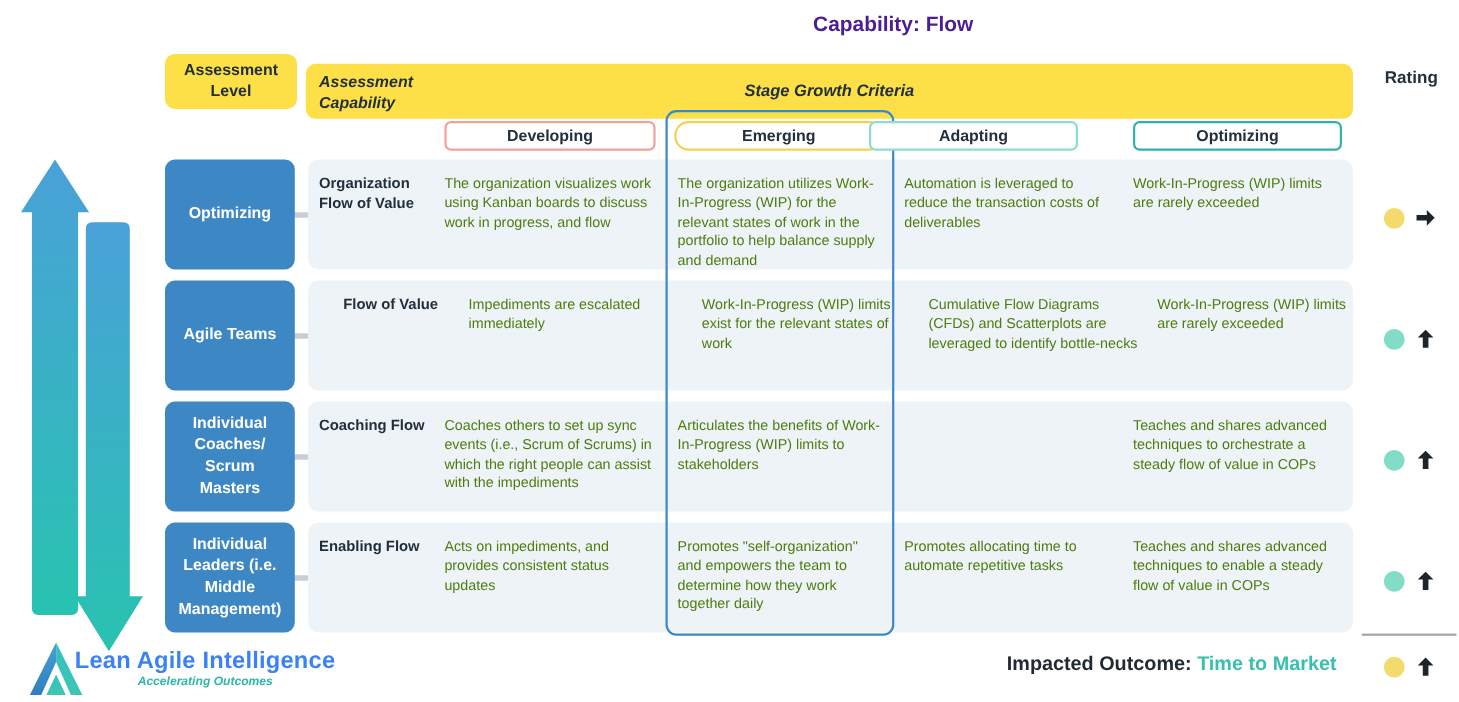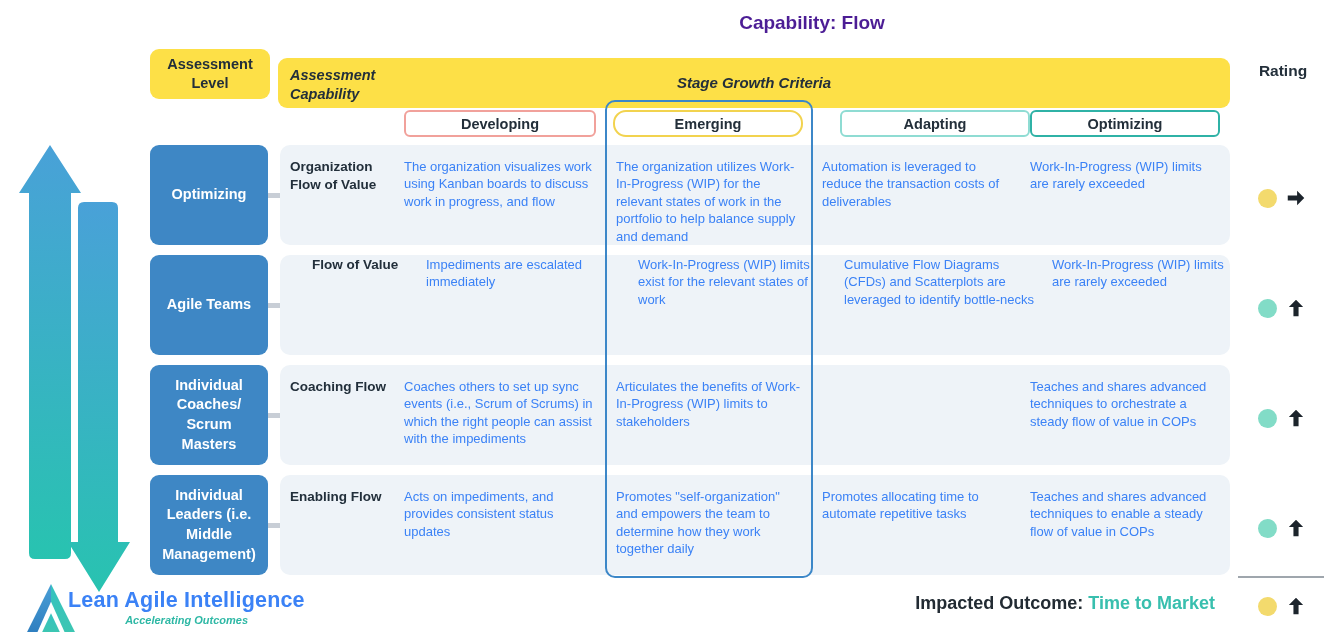--- a/index.html
+++ b/index.html
@@ -22,35 +22,35 @@
   .hdr-rating{left:1240px;top:62px;width:86px;text-align:center;font-size:15.5px;font-weight:bold;color:#232f3a;}
   
   .highlight-col{left:605px;top:100px;width:208px;height:478px;border:2.5px solid #3c87c8;
     border-radius:10px;box-sizing:border-box;background:transparent;z-index:3;pointer-events:none;}
   
   .chip{top:110px;height:27px;background:#ffffff;border:2px solid #ccc;border-radius:6px;
     box-sizing:border-box;display:flex;align-items:center;justify-content:center;
     font-size:14.5px;font-weight:bold;color:#232f3a;z-index:4;}
   .chip0{left:404px;width:192px;}
   .chip1{left:613px;width:190px;}
-  .chip2{left:840px;width:190px;}
+  .chip2{left:790px;width:190px;}
   .chip3{left:1030px;width:190px;}
   
   .row-panel{left:280px;width:950px;height:100px;background:#eef3f8;border-radius:10px;z-index:1;}
   .level-box{left:150px;width:118px;height:100px;background:#3e87c5;border-radius:9px;
     display:flex;align-items:center;justify-content:center;text-align:center;
     color:#ffffff;font-weight:bold;font-size:14.5px;line-height:1.35;padding:0 10px;box-sizing:border-box;z-index:2;}
   .connector{width:22px;height:5px;background:#c8ced6;border-radius:2px;z-index:0;left:262px;}
   .r0{top:145px;} .r1{top:255px;} .r2{top:365px;} .r3{top:475px;}
   .c-conn0{top:193px;} .c-conn1{top:303px;} .c-conn2{top:413px;} .c-conn3{top:523px;}
   .cap-label{width:106px;font-size:13.5px;font-weight:bold;color:#222f3b;line-height:1.32;z-index:2;}
-  .crit{font-size:13px;color:#3b82f6;line-height:1.34;z-index:2;}
+  .crit{font-size:13px;color:#4d7c0f;line-height:1.34;z-index:2;}
   .col-cap{left:290px;} .col-dev{left:404px;width:192px;} .col-eme{left:616px;width:184px;}
   .col-ada{left:822px;width:192px;} .col-opt{left:1030px;width:188px;}
-  .t0{top:158px;} .t1{top:256px;padding-left:22px;} .t2{top:378px;} .t3{top:488px;}
+  .t0{top:158px;} .t1{top:268px;padding-left:22px;} .t2{top:378px;} .t3{top:488px;}
   
   .rating-cell{width:86px;height:28px;display:flex;align-items:center;justify-content:center;gap:7px;z-index:2;}
   .rc0{left:1240px;top:184px;} .rc1{left:1240px;top:294px;}
   .rc2{left:1240px;top:404px;} .rc3{left:1240px;top:514px;}
   .rc-outcome{left:1240px;top:592px;}
   .dot{width:19px;height:19px;border-radius:50%;background:#ccc;flex:0 0 auto;}
   .arrow{width:24px;height:24px;color:#1c242c;display:flex;align-items:center;justify-content:center;}
   .arrow svg{display:block;}
   .arrow-up svg{transform:rotate(-90deg);}
   .arrow-right svg{transform:none;}

